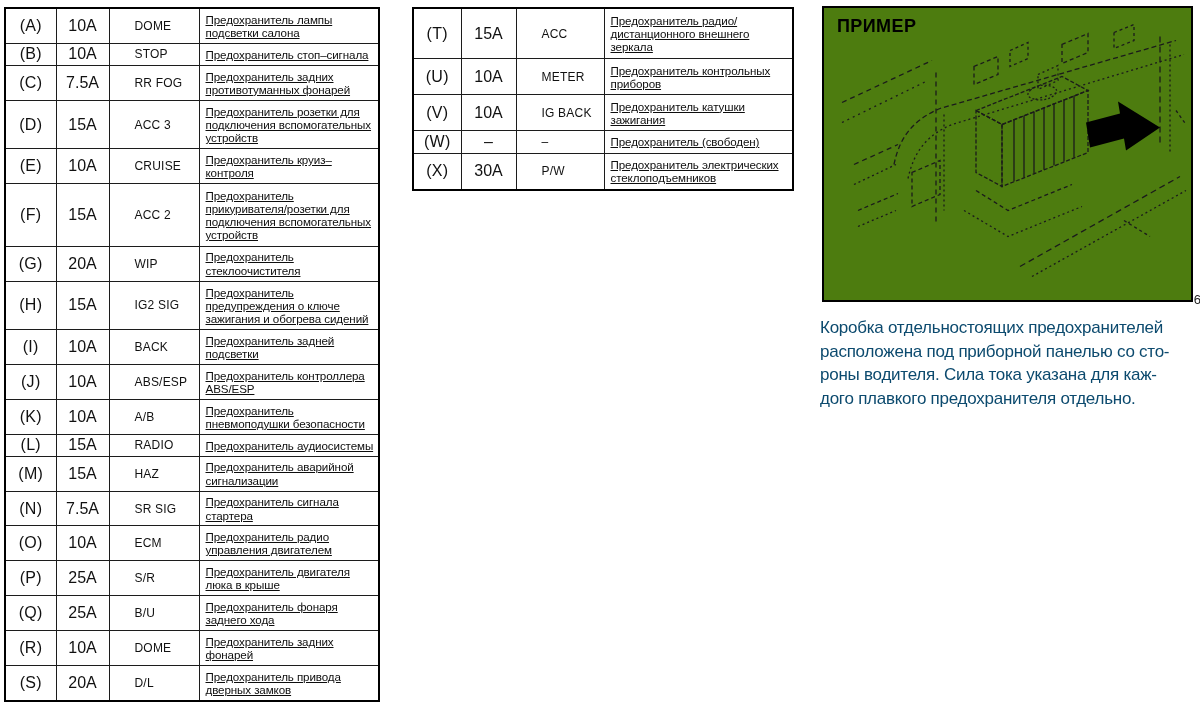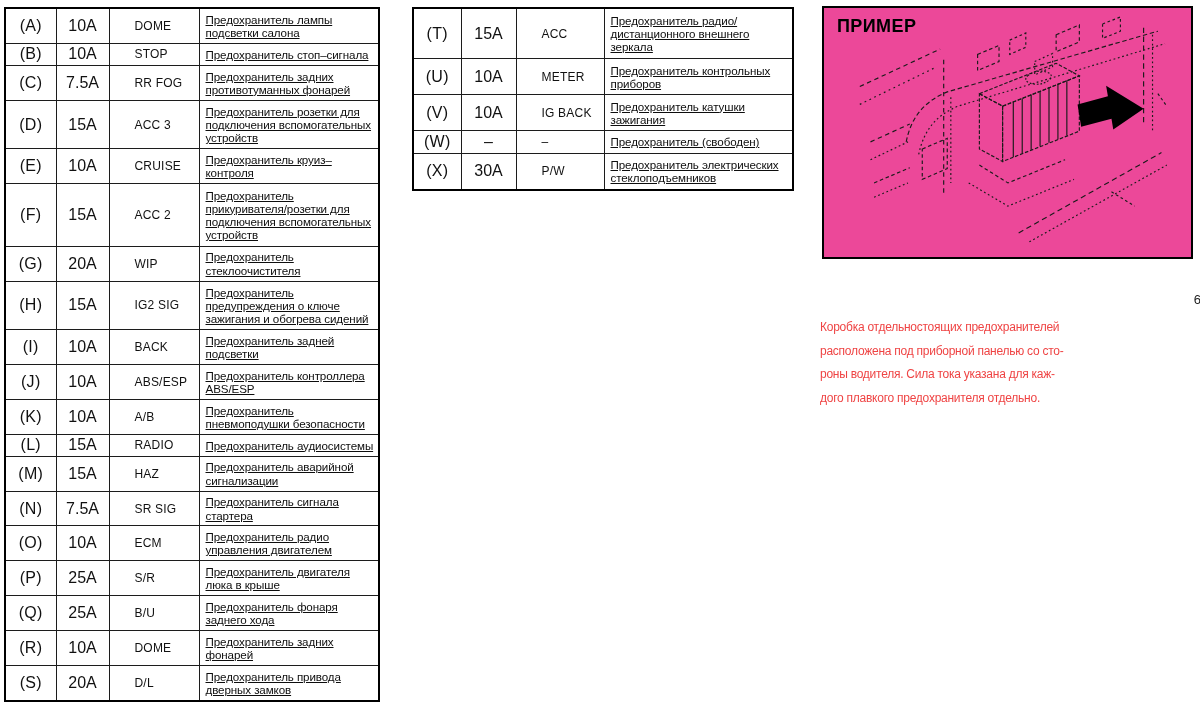--- a/index.html
+++ b/index.html
@@ -21,36 +21,36 @@
   #tableB{left:412px;top:7px;width:380px;height:184px;}
   td.c-id{ text-align:center;font-size:16px;letter-spacing:.3px;}
   td.c-amp{text-align:center;font-size:16px;}
   td.c-label{text-align:left;font-size:12px;padding-left:25px;letter-spacing:.2px;}
   td.c-desc{
     text-align:left;font-size:11.6px;line-height:13.2px;
     padding:3px 4px 3px 6px;letter-spacing:-0.1px;color:#0d0d0d;text-decoration:underline;
   }
   
   .example-box{
-    position:absolute;left:822px;top:6px;width:371px;height:253px;
-    border:2.5px solid #000;background:#ec4899;box-sizing:border-box;
+    position:absolute;left:822px;top:6px;width:371px;height:296px;
+    border:2.5px solid #000;background:#4d7c0f;box-sizing:border-box;
   }
   .example-title{
     position:absolute;left:13px;top:8px;
     font-size:18px;font-weight:bold;letter-spacing:.4px;color:#000;
   }
   .example-art{position:absolute;left:0;top:0;width:100%;height:100%;}
   .figure-code{
     position:absolute;left:870px;top:292px;width:371px;
     text-align:right;font-size:13px;color:#222;letter-spacing:.3px;
   }
   .caption{
     position:absolute;left:820px;top:316px;width:378px;
-    font-size:12px;line-height:23.5px;letter-spacing:-0.25px;
-    white-space:pre-line;color:#ef4444;
+    font-size:17px;line-height:23.5px;letter-spacing:-0.25px;
+    white-space:pre-line;color:#0c4a6e;
   }
 </style>
 </head>
 <body>
 
 <div class="page">
 
   <table class="fuse" id="tableA">
     <colgroup>
         <col style="width:51px">

